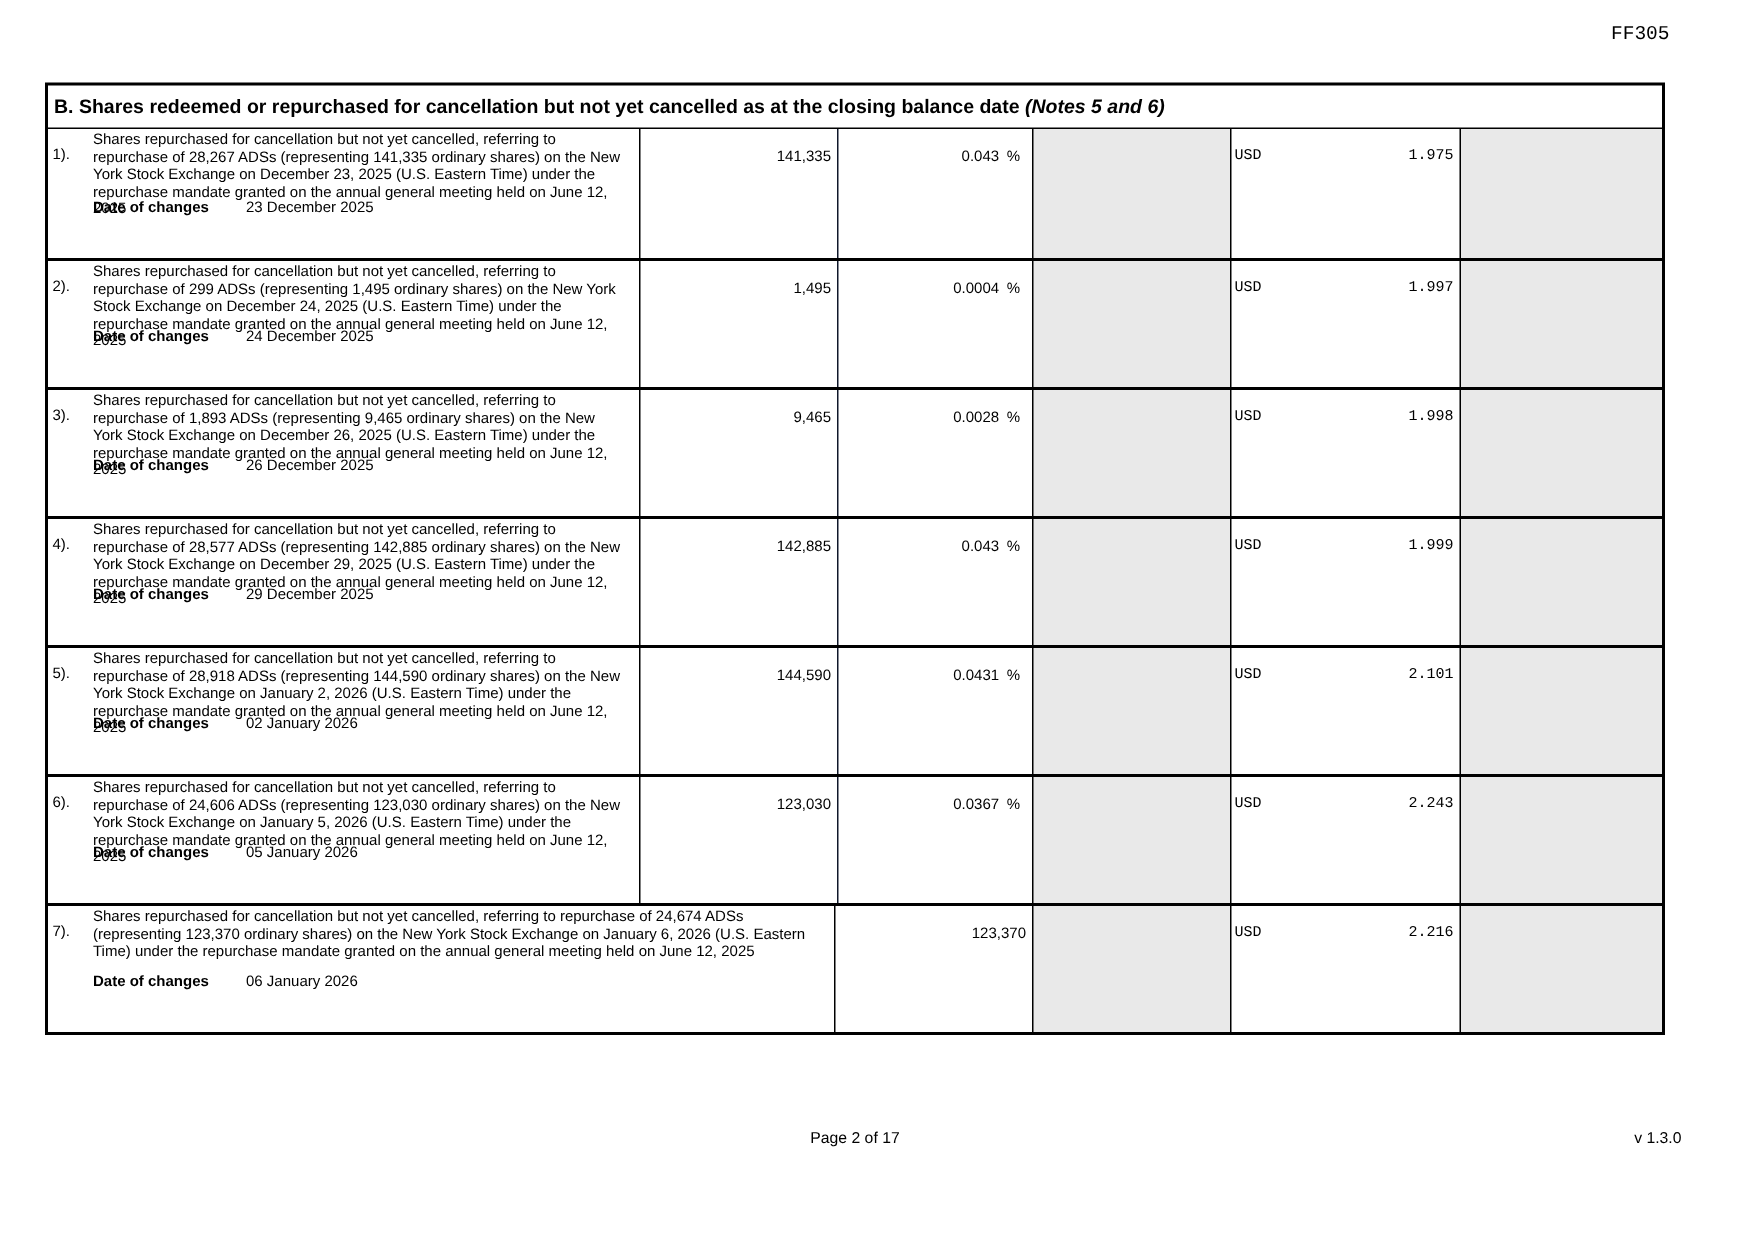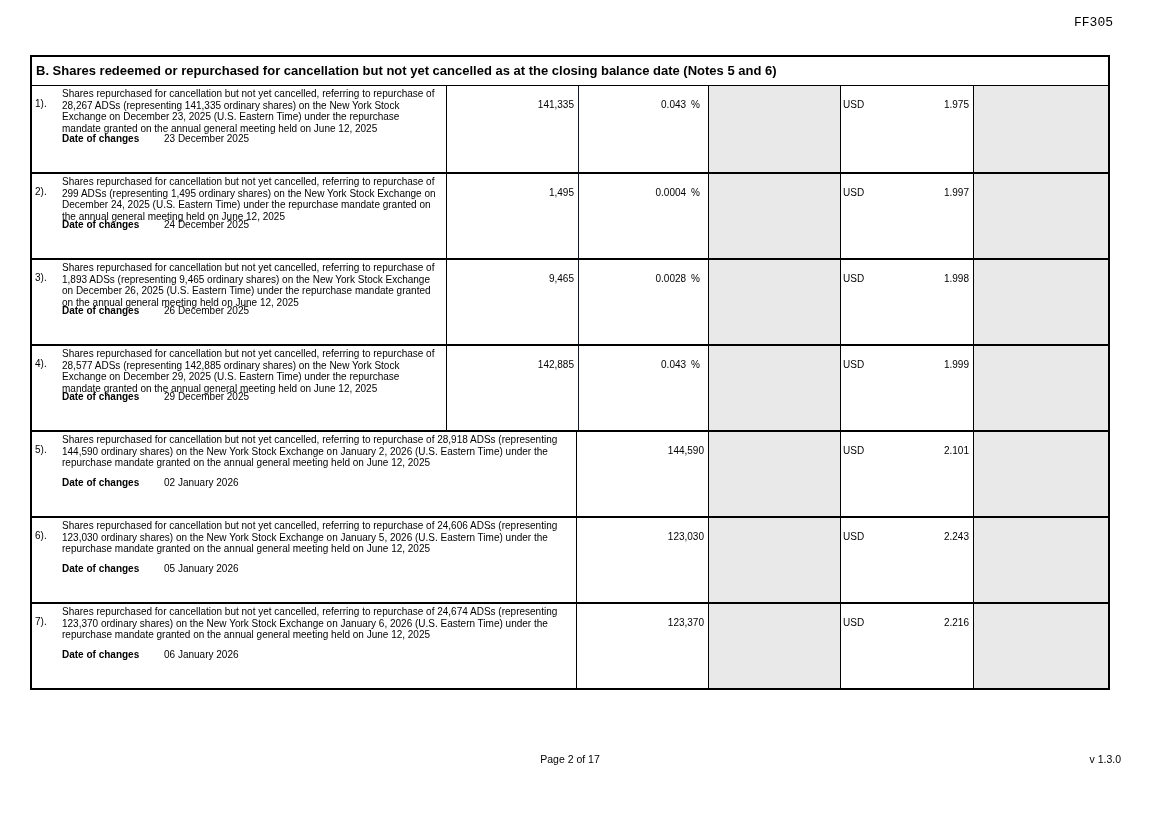--- a/index.html
+++ b/index.html
@@ -20,38 +20,39 @@
     position: absolute; left: 30px; top: 55px; width: 1080px;
     border: 2px solid #000;
     background: #fff;
   }
   .tbl-header {
     border-bottom: 1px solid #000;
     font-size: 13px; font-weight: bold;
     padding: 6px 6px 7px 4px;
     white-space: nowrap;
   }
-  .tbl-header .notes { }
+  .tbl-header .notes { font-style: italic; }
   .row { display: flex; height: 86px; }
   .row + .row { border-top: 2px solid #000; }
   .cell { font-size: 10px; }
   .c-num { width: 30px; padding: 12px 0 0 3px; }
   .c-desc { flex: 1; padding: 2px 8px 0 0; line-height: 11.6px; position: relative; }
   .date-line { position: absolute; left: 0; bottom: 27px; white-space: nowrap; }
   .date-label { display: inline-block; width: 102px; font-weight: bold; }
   .c-shares { width: 132px; border-left: 1px solid #000; text-align: right; padding: 13px 4px 0 16px; }
   .c-pct { width: 130px; border-left: 1px solid #0f172a; text-align: right; padding: 13px 8px 0 0; }
   .c-pct .sign { display: inline-block; margin-left: 5px; }
   .c-gray { background: #e9e9e9; border-left: 1px solid #000; }
   .g1 { width: 132px; }
   .g2 { width: 135px; }
   .c-usd {
-    width: 133px; border-left: 1px solid #000;
+    width: 153px; border-left: 1px solid #000;
     display: flex; justify-content: space-between;
     padding: 13px 4px 0 2px;
+    font-family: Liberation Mono, monospace;
   }
   .footer-page {
     position: absolute; top: 753px; left: 30px; width: 1080px;
     text-align: center; font-size: 10.5px;
   }
   .footer-version {
     position: absolute; top: 753px; right: 47px;
     font-size: 10.5px;
   }
 </style>
@@ -139,37 +140,39 @@
 
       <div class="row">
         <div class="cell c-num">5).</div>
         <div class="cell c-desc">
           <div>Shares repurchased for cancellation but not yet cancelled, referring to repurchase of 28,918 ADSs (representing 144,590 ordinary shares) on the New York Stock Exchange on January 2, 2026 (U.S. Eastern Time) under the repurchase mandate granted on the annual general meeting held on June 12, 2025</div>
           <div class="date-line">
             <span class="date-label">Date of changes</span><span>02 January 2026</span>
           </div>
         </div>
         <div class="cell c-shares">144,590</div>
+        <div class="cell c-pct"><span>0.0431</span><span class="sign">%</span></div>
         <div class="cell c-gray g1"></div>
         <div class="cell c-usd">
           <span>USD</span>
           <span>2.101</span>
         </div>
         <div class="cell c-gray g2"></div>
       </div>
 
       <div class="row">
         <div class="cell c-num">6).</div>
         <div class="cell c-desc">
           <div>Shares repurchased for cancellation but not yet cancelled, referring to repurchase of 24,606 ADSs (representing 123,030 ordinary shares) on the New York Stock Exchange on January 5, 2026 (U.S. Eastern Time) under the repurchase mandate granted on the annual general meeting held on June 12, 2025</div>
           <div class="date-line">
             <span class="date-label">Date of changes</span><span>05 January 2026</span>
           </div>
         </div>
         <div class="cell c-shares">123,030</div>
+        <div class="cell c-pct"><span>0.0367</span><span class="sign">%</span></div>
         <div class="cell c-gray g1"></div>
         <div class="cell c-usd">
           <span>USD</span>
           <span>2.243</span>
         </div>
         <div class="cell c-gray g2"></div>
       </div>
 
       <div class="row">
         <div class="cell c-num">7).</div>

